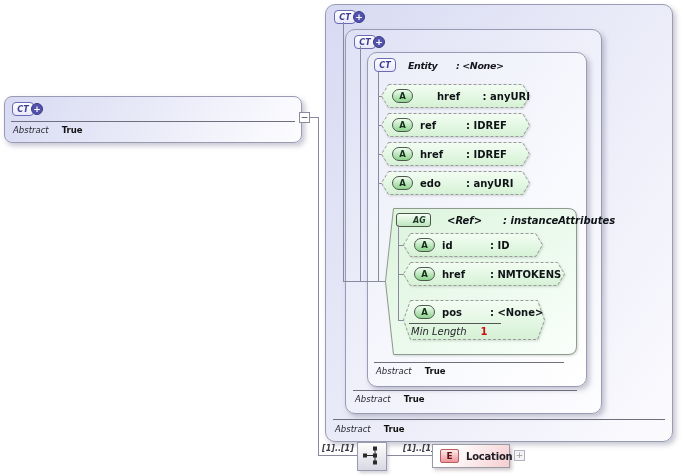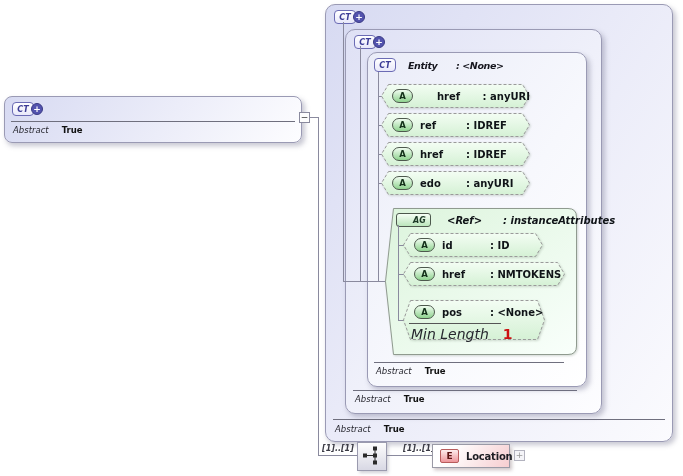--- a/index.html
+++ b/index.html
@@ -72,21 +72,21 @@
     position:absolute;width:28px;height:27px;border:1px solid #9a9aae;
     background:linear-gradient(#fdfdfd,#d8d8e4);box-shadow:1.5px 2px 3px rgba(120,120,140,.35);
   }
   .elembox{
     position:absolute;display:flex;align-items:center;gap:7px;padding-left:7px;box-sizing:border-box;
     border:1px solid #9a9aa6;background:linear-gradient(125deg,#ffffff 25%,#f6cdd0 100%);
     box-shadow:2px 2.5px 3.5px rgba(130,110,115,.4);
   }
   .elemname{font-weight:bold;font-size:10px;letter-spacing:-0.2px;color:#1c1c22;}
   .facet-sep{position:absolute;height:1px;background:#555;}
-  .facet{position:absolute;display:flex;gap:14px;align-items:flex-end;font-size:14px;white-space:nowrap;}
+  .facet{position:absolute;display:flex;gap:14px;align-items:flex-end;font-size:10px;white-space:nowrap;}
   .facet .flab{font-style:italic;color:#26262e;}
   .facet .fval{font-weight:bold;color:#cc1111;}
 </style>
 </head>
 <body>
 
 <div id="stage">
 
   <svg width="0" height="0" style="position:absolute" aria-hidden="true">
     <defs>

